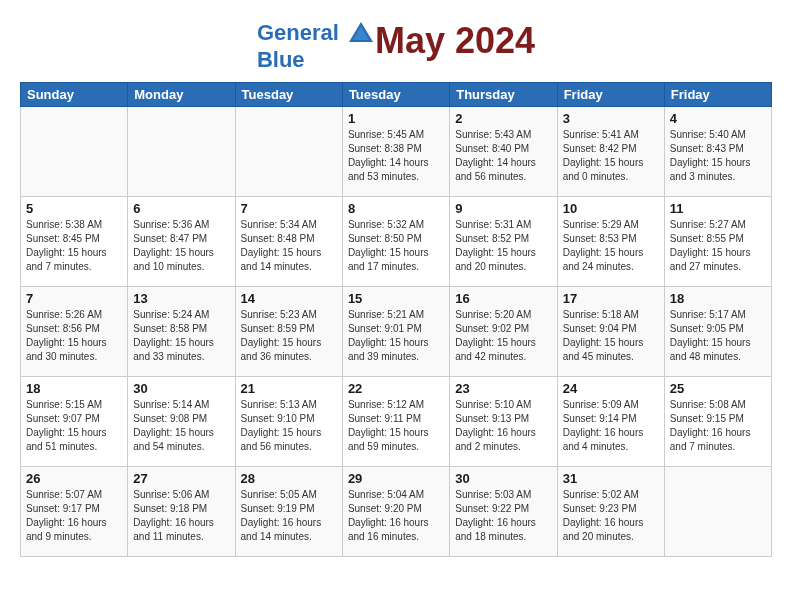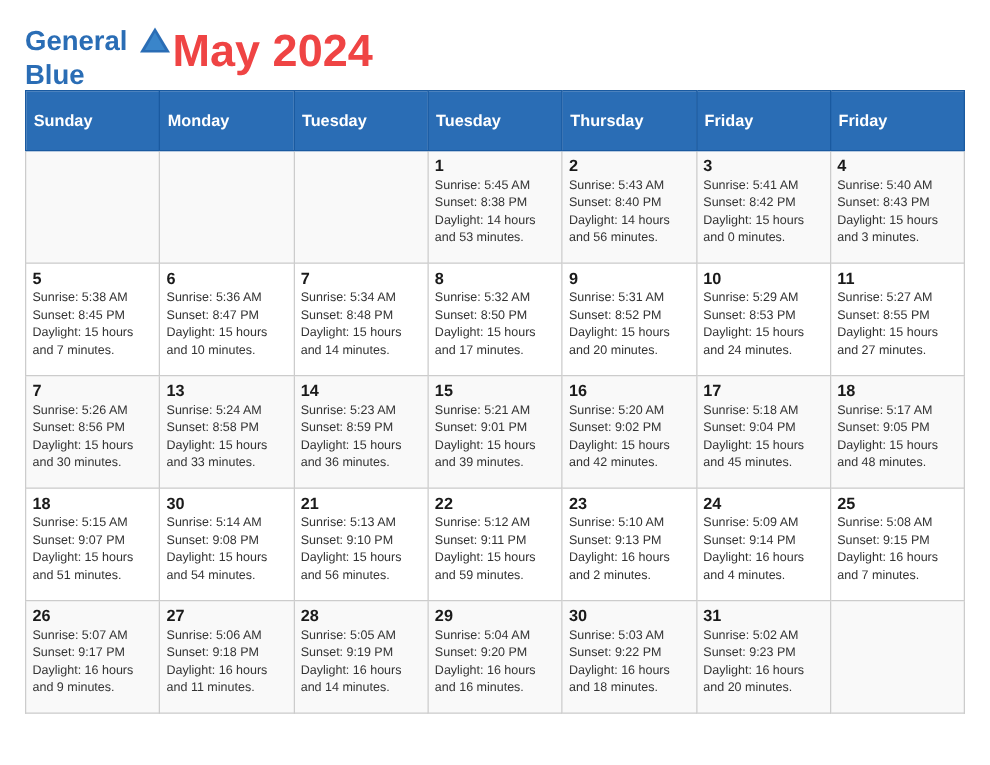--- a/index.html
+++ b/index.html
@@ -5,22 +5,23 @@
     * { box-sizing: border-box; margin: 0; padding: 0; }
     body {
       font-family: Arial, sans-serif;
       background: #fff;
       width: 792px;
       min-height: 612px;
       padding: 20px;
     }
     .header {
       display: flex;
-      justify-content: flex-start;
+      justify-content: center;
       align-items: flex-start;
+      margin-bottom: 10px;
     }
     .logo {
       display: flex;
       align-items: center;
     }
     .logo-text {
       font-size: 22px;
       font-weight: bold;
       color: #1a1a1a;
       line-height: 1.1;
@@ -32,37 +33,37 @@
       width: 28px;
       height: 28px;
       margin-left: 4px;
     }
     .title-block {
       text-align: right;
     }
     .month-title {
       font-size: 36px;
       font-weight: bold;
-      color: #ef4444;
+      color: #7f1d1d;
     }
     .location {
       font-size: 16px;
       color: #333;
     }
     table {
       width: 100%;
       border-collapse: collapse;
       font-size: 11px;
     }
     thead tr th {
       background: #2a6db5;
       color: #fff;
       font-weight: bold;
       font-size: 13px;
-      padding: 16px 6px;
+      padding: 4px 6px;
       text-align: left;
       border: 1px solid #1a5aa0;
     }
     tbody tr td {
       border: 1px solid #ccc;
       vertical-align: top;
       padding: 4px 5px;
       width: 108px;
       min-height: 90px;
       height: 90px;

